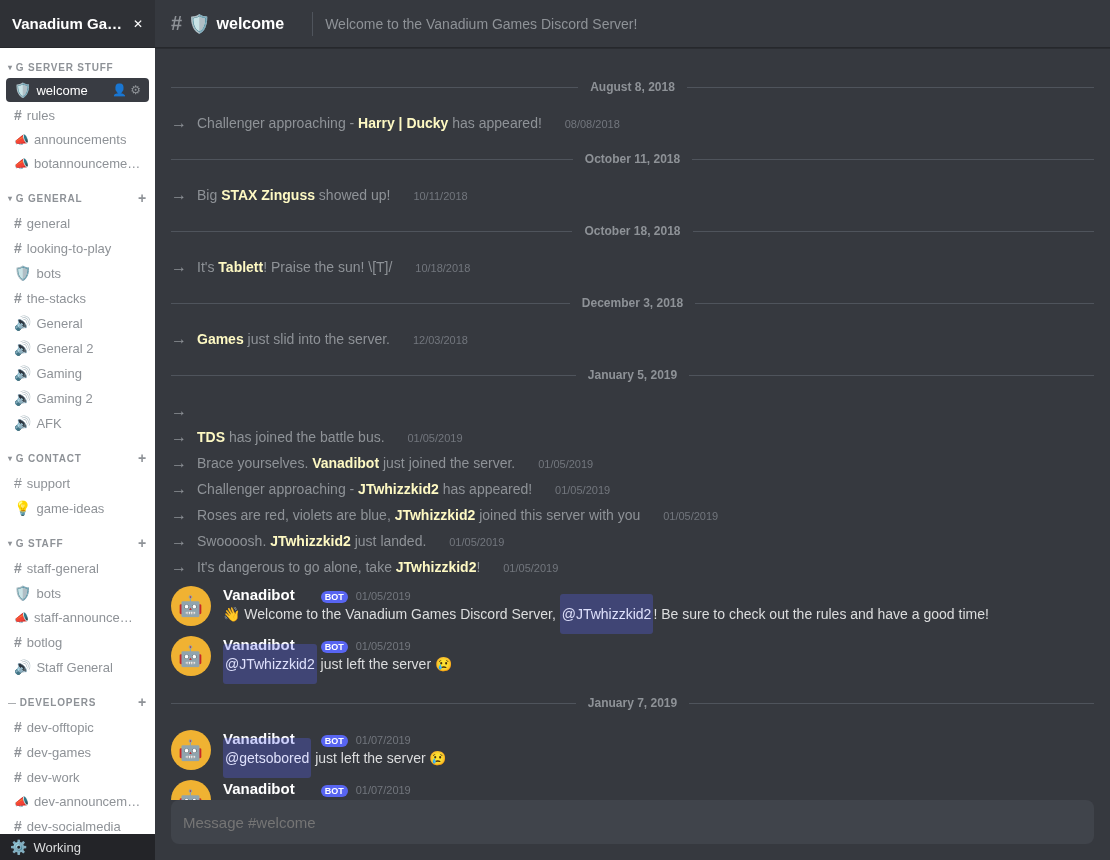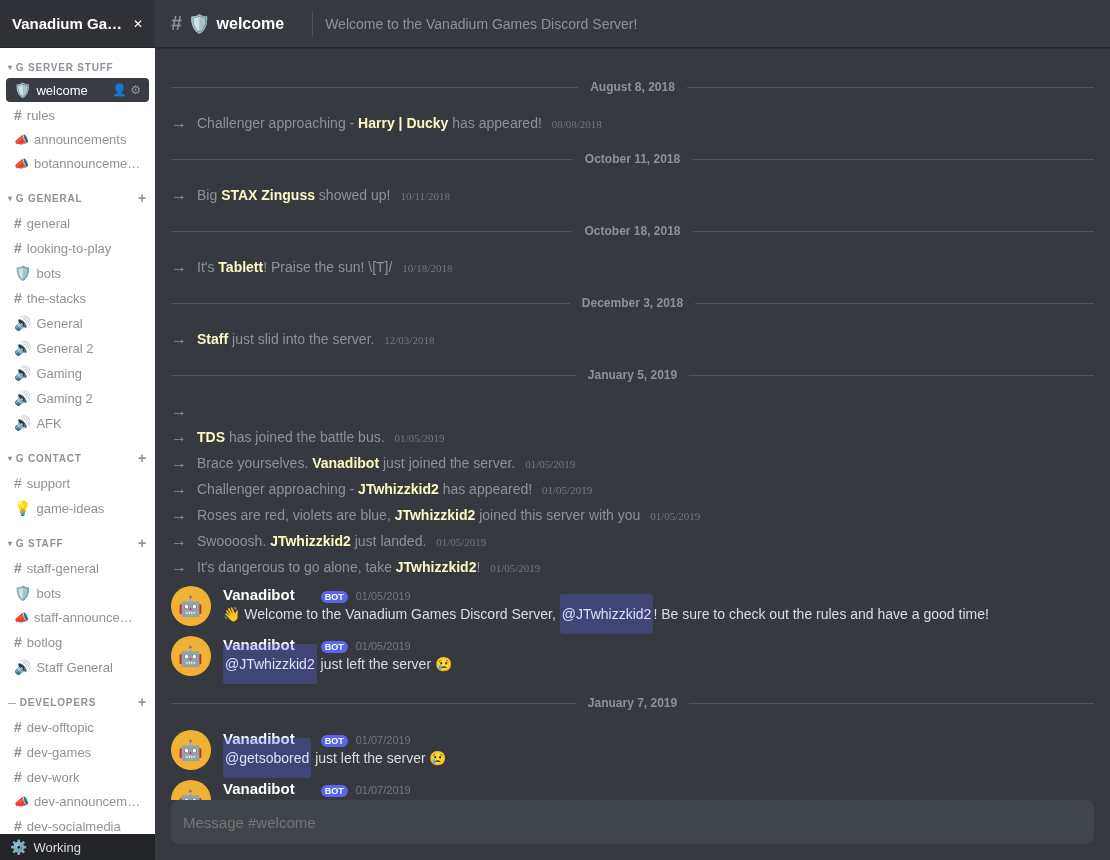--- a/index.html
+++ b/index.html
@@ -43,21 +43,21 @@
     .messages-area::-webkit-scrollbar-thumb { background: #202225; border-radius: 4px; }
 
     .date-divider { display: flex; align-items: center; margin: 16px 0; padding: 0 16px; }
     .date-divider-line { flex: 1; height: 1px; background: #4f545c; }
     .date-divider-text { color: #8e9297; font-size: 12px; font-weight: 700; padding: 0 12px; white-space: nowrap; }
 
     .system-message { display: flex; align-items: center; padding: 4px 16px; color: #8e9297; font-size: 14px; }
     .system-message-arrow { color: #8e9297; margin-right: 10px; font-size: 16px; }
     .system-message-text { color: #8e9297; }
     .system-message-text .username { color: #fef9c3; font-weight: 600; }
-    .system-message-time { color: #72767d; font-size: 11px; margin-left: 6px; font-family: Liberation Serif, serif; }
+    .system-message-time { color: #72767d; font-size: 11px; margin-left: 19px; }
 
     .message { display: flex; padding: 4px 16px; margin: 2px 0; }
     .message-avatar { width: 40px; height: 40px; border-radius: 50%; margin-right: 12px; flex-shrink: 0; display: flex; align-items: center; justify-content: center; font-size: 22px; background: #36393f; }
     .message-content { flex: 1; }
     .message-header { display: flex; align-items: baseline; gap: 8px; margin-bottom: 2px; }
     .message-username { font-weight: 600; color: #fff; font-size: 15px; }
     .message-bot-badge { background: #5865f2; color: #fff; font-size: 9px; font-weight: 600; padding: 1px 4px; border-radius: 6px; text-transform: uppercase; margin-left: 18px; vertical-align: middle; }
     .message-time { color: #72767d; font-size: 11px; }
     .message-text { color: #dcddde; font-size: 14px; line-height: 1.4; }
     .message-text .mention { color: #dee0fc; background: rgba(88,101,242,0.3); border-radius: 3px; padding: 12px 2px; }
@@ -278,21 +278,21 @@
 
     <div class="date-divider">
       <div class="date-divider-line"></div>
       <span class="date-divider-text">December 3, 2018</span>
       <div class="date-divider-line"></div>
     </div>
 
     <div class="system-message">
       <span class="system-message-arrow">→</span>
       <span class="system-message-text">
-        <span class="username">Staff</span> just slid into the server.
+        <span class="username">Games</span> just slid into the server.
         <span class="system-message-time">12/03/2018</span>
       </span>
     </div>
 
     <div class="date-divider">
       <div class="date-divider-line"></div>
       <span class="date-divider-text">January 5, 2019</span>
       <div class="date-divider-line"></div>
     </div>
 

